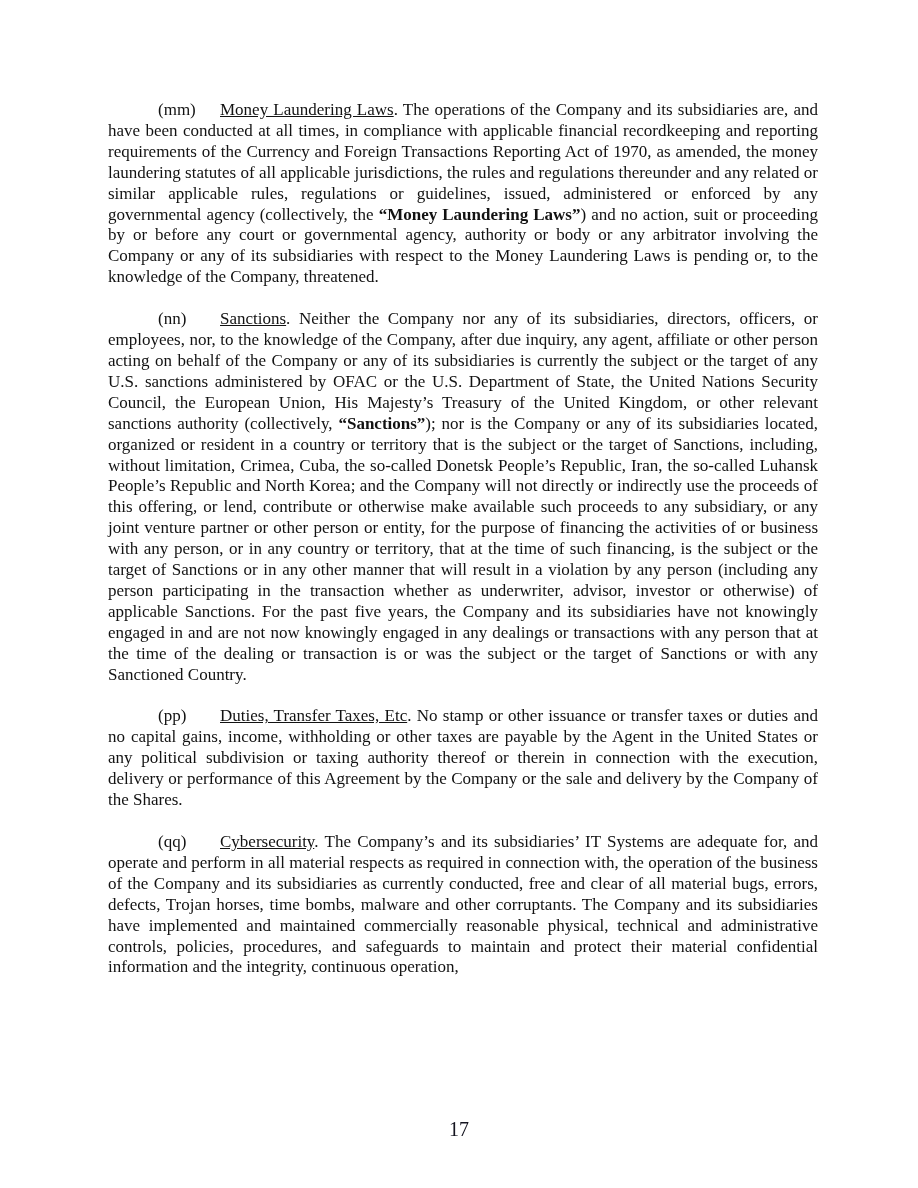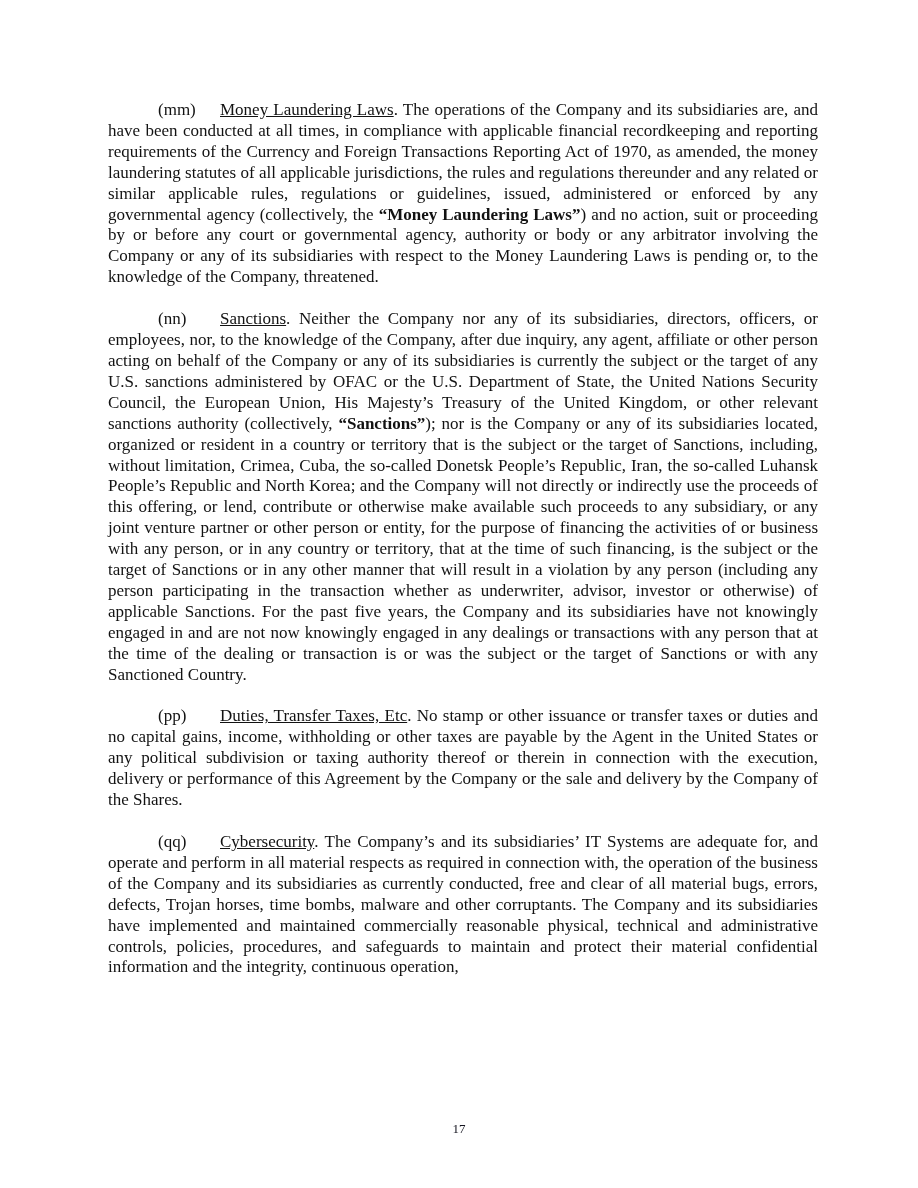--- a/index.html
+++ b/index.html
@@ -38,21 +38,21 @@
   }
   .run-bold {
     font-weight: bold;
   }
   .page-footer {
     position: absolute;
     left: 0;
     bottom: 48px;
     width: 918px;
     text-align: center;
-    font-size: 13px;
+    font-size: 20px;
     color: #14141f;
   }
 </style>
 </head>
 <body>
 
 <div class="page">
   <div class="doc-body">
       <p class="para"><span class="plabel">(mm)</span><span class="run-heading">Money Laundering Laws</span><span class="run-normal">.  The operations of the Company and its subsidiaries are, and have been conducted at all times, in compliance with applicable financial recordkeeping and reporting requirements of the Currency and Foreign Transactions Reporting Act of 1970, as amended, the money laundering statutes of all applicable jurisdictions, the rules and regulations thereunder and any related or similar applicable rules, regulations or guidelines, issued, administered or enforced by any governmental agency (collectively, the </span><span class="run-bold">“Money Laundering Laws”</span><span class="run-normal">) and no action, suit or proceeding by or before any court or governmental agency, authority or body or any arbitrator involving the Company or any of its subsidiaries with respect to the Money Laundering Laws is pending or, to the knowledge of the Company, threatened.</span></p>
       <p class="para"><span class="plabel">(nn)</span><span class="run-heading">Sanctions</span><span class="run-normal">.  Neither the Company nor any of its subsidiaries, directors, officers, or employees, nor, to the knowledge of the Company, after due inquiry, any agent, affiliate or other person acting on behalf of the Company or any of its subsidiaries is currently the subject or the target of any U.S. sanctions administered by OFAC or the U.S. Department of State, the United Nations Security Council, the European Union, His Majesty’s Treasury of the United Kingdom, or other relevant sanctions authority (collectively, </span><span class="run-bold">“Sanctions”</span><span class="run-normal">); nor is the Company or any of its subsidiaries located, organized or resident in a country or territory that is the subject or the target of Sanctions, including, without limitation, Crimea, Cuba, the so-called Donetsk People’s Republic, Iran, the so-called Luhansk People’s Republic and North Korea; and the Company will not directly or indirectly use the proceeds of this offering, or lend, contribute or otherwise make available such proceeds to any subsidiary, or any joint venture partner or other person or entity, for the purpose of financing the activities of or business with any person, or in any country or territory, that at the time of such financing, is the subject or the target of Sanctions or in any other manner that will result in a violation by any person (including any person participating in the transaction whether as underwriter, advisor, investor or otherwise) of applicable Sanctions.  For the past five years, the Company and its subsidiaries have not knowingly engaged in and are not now knowingly engaged in any dealings or transactions with any person that at the time of the dealing or transaction is or was the subject or the target of Sanctions or with any Sanctioned Country.</span></p>

